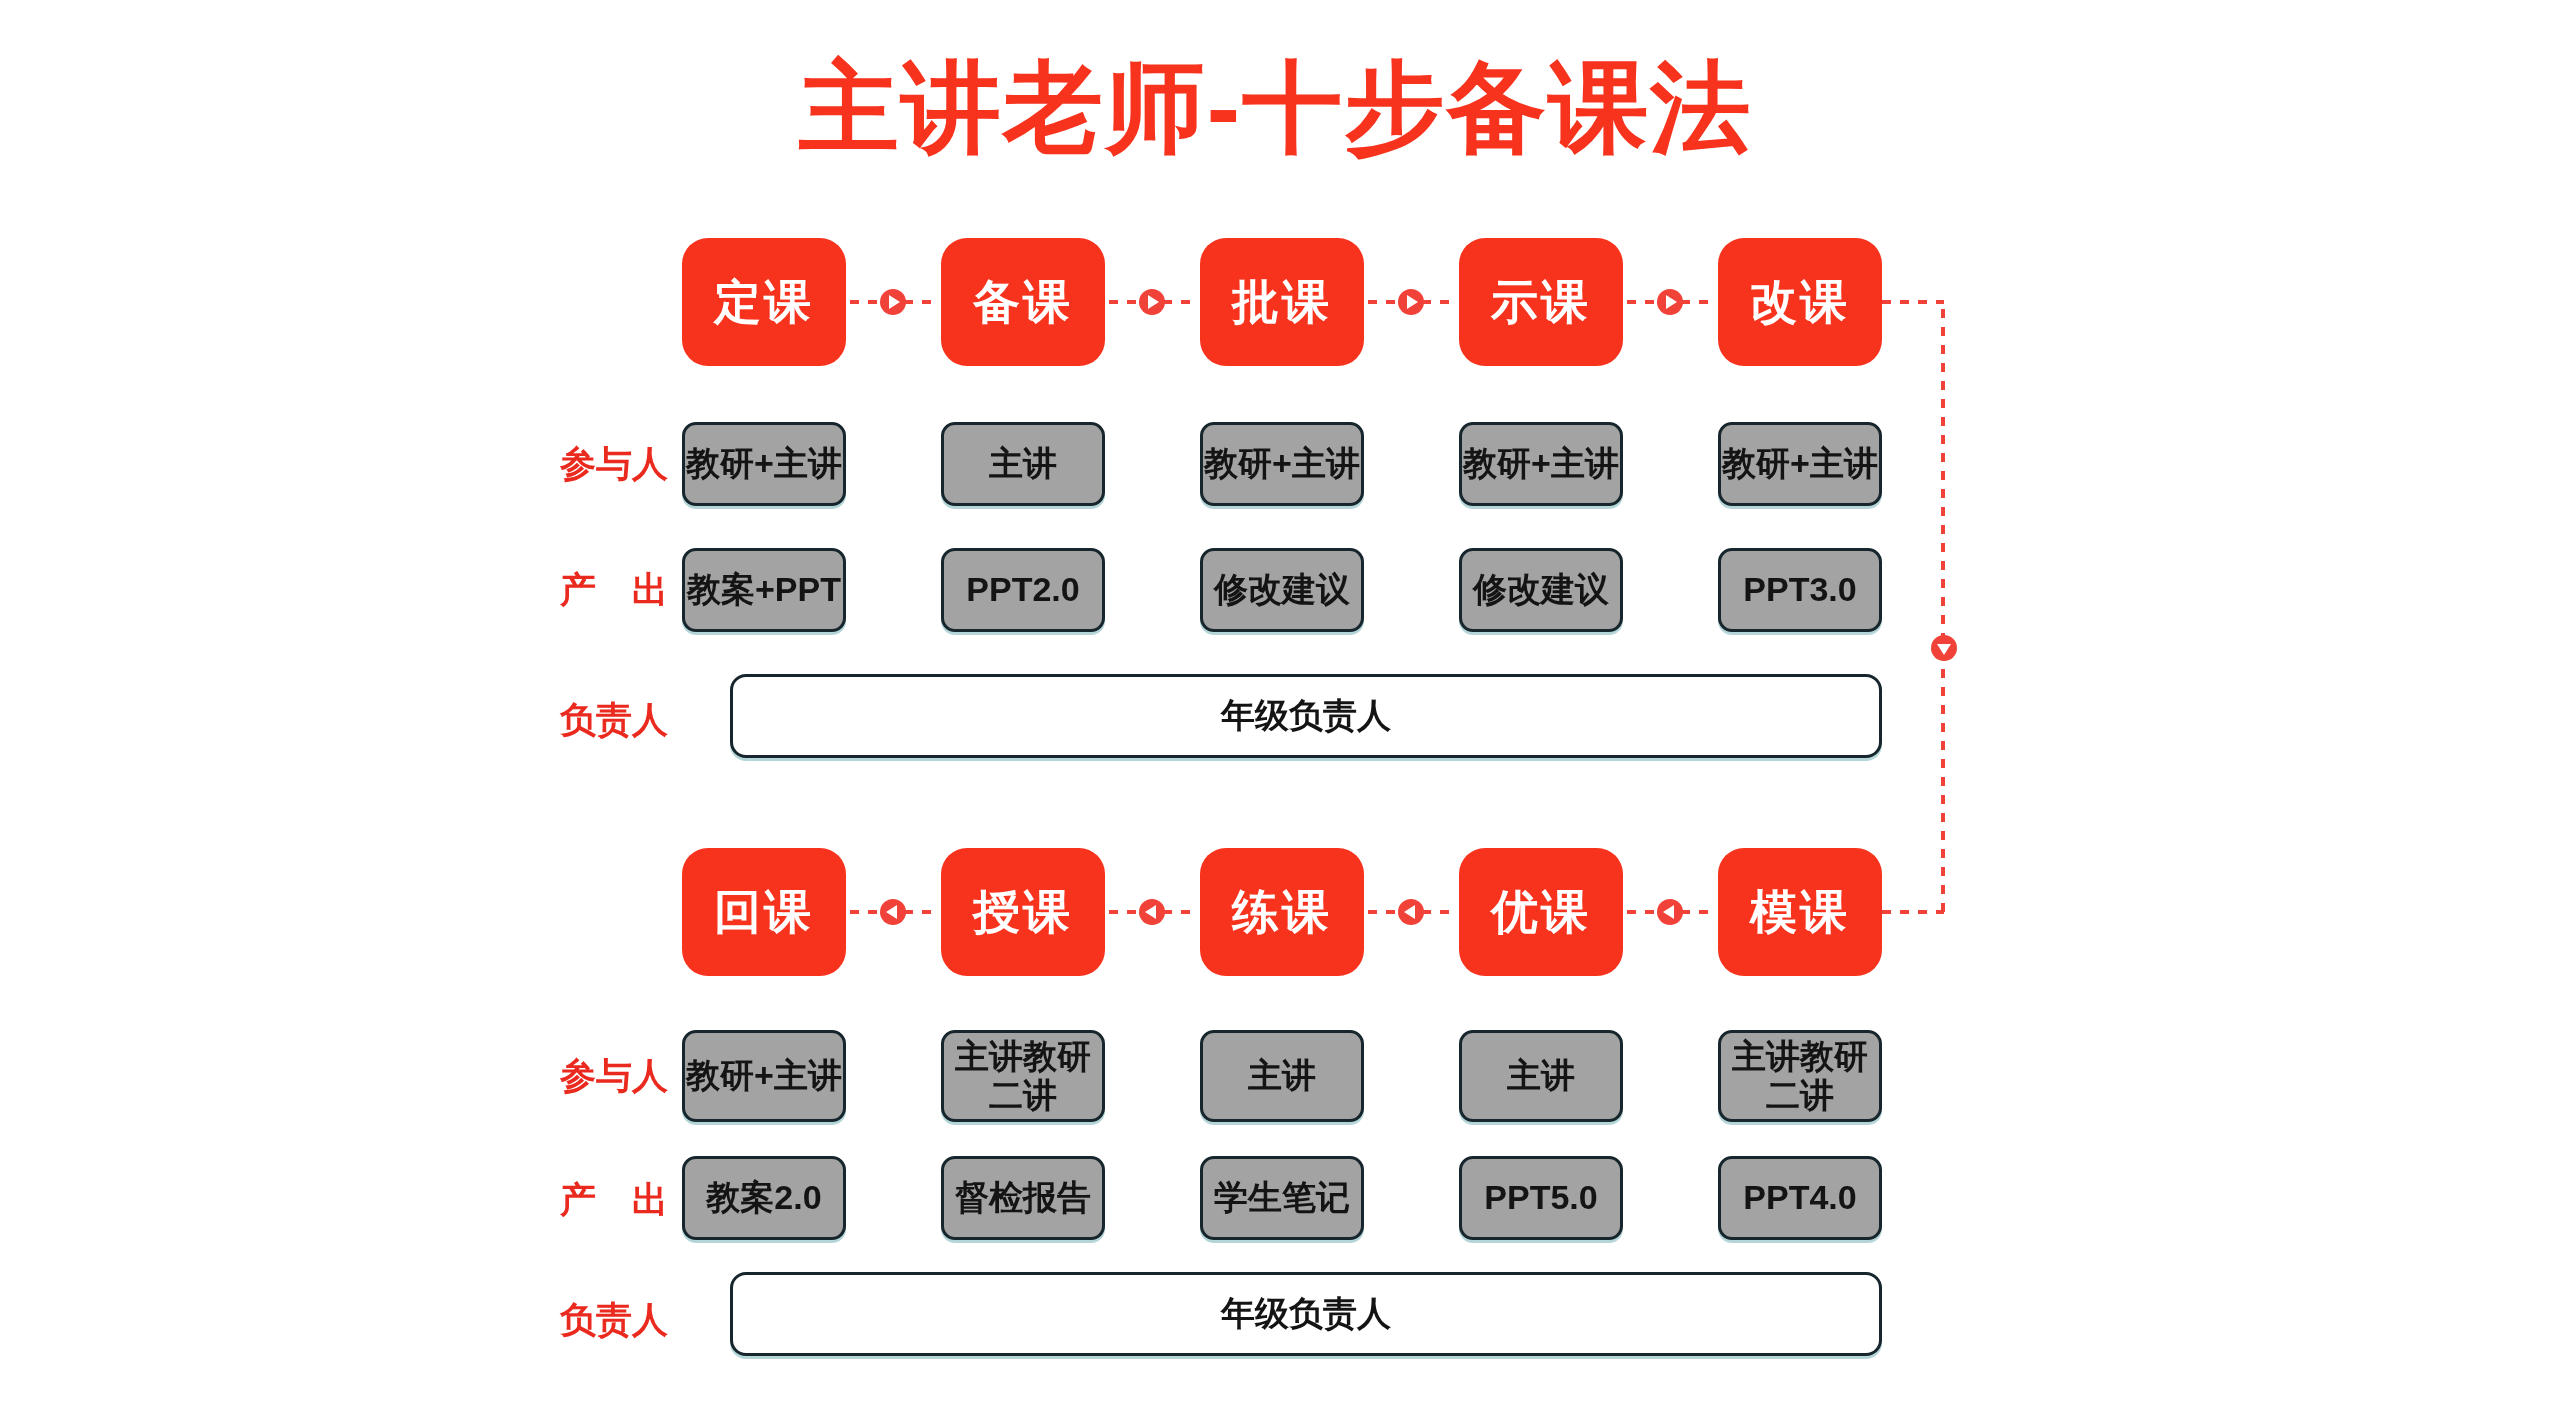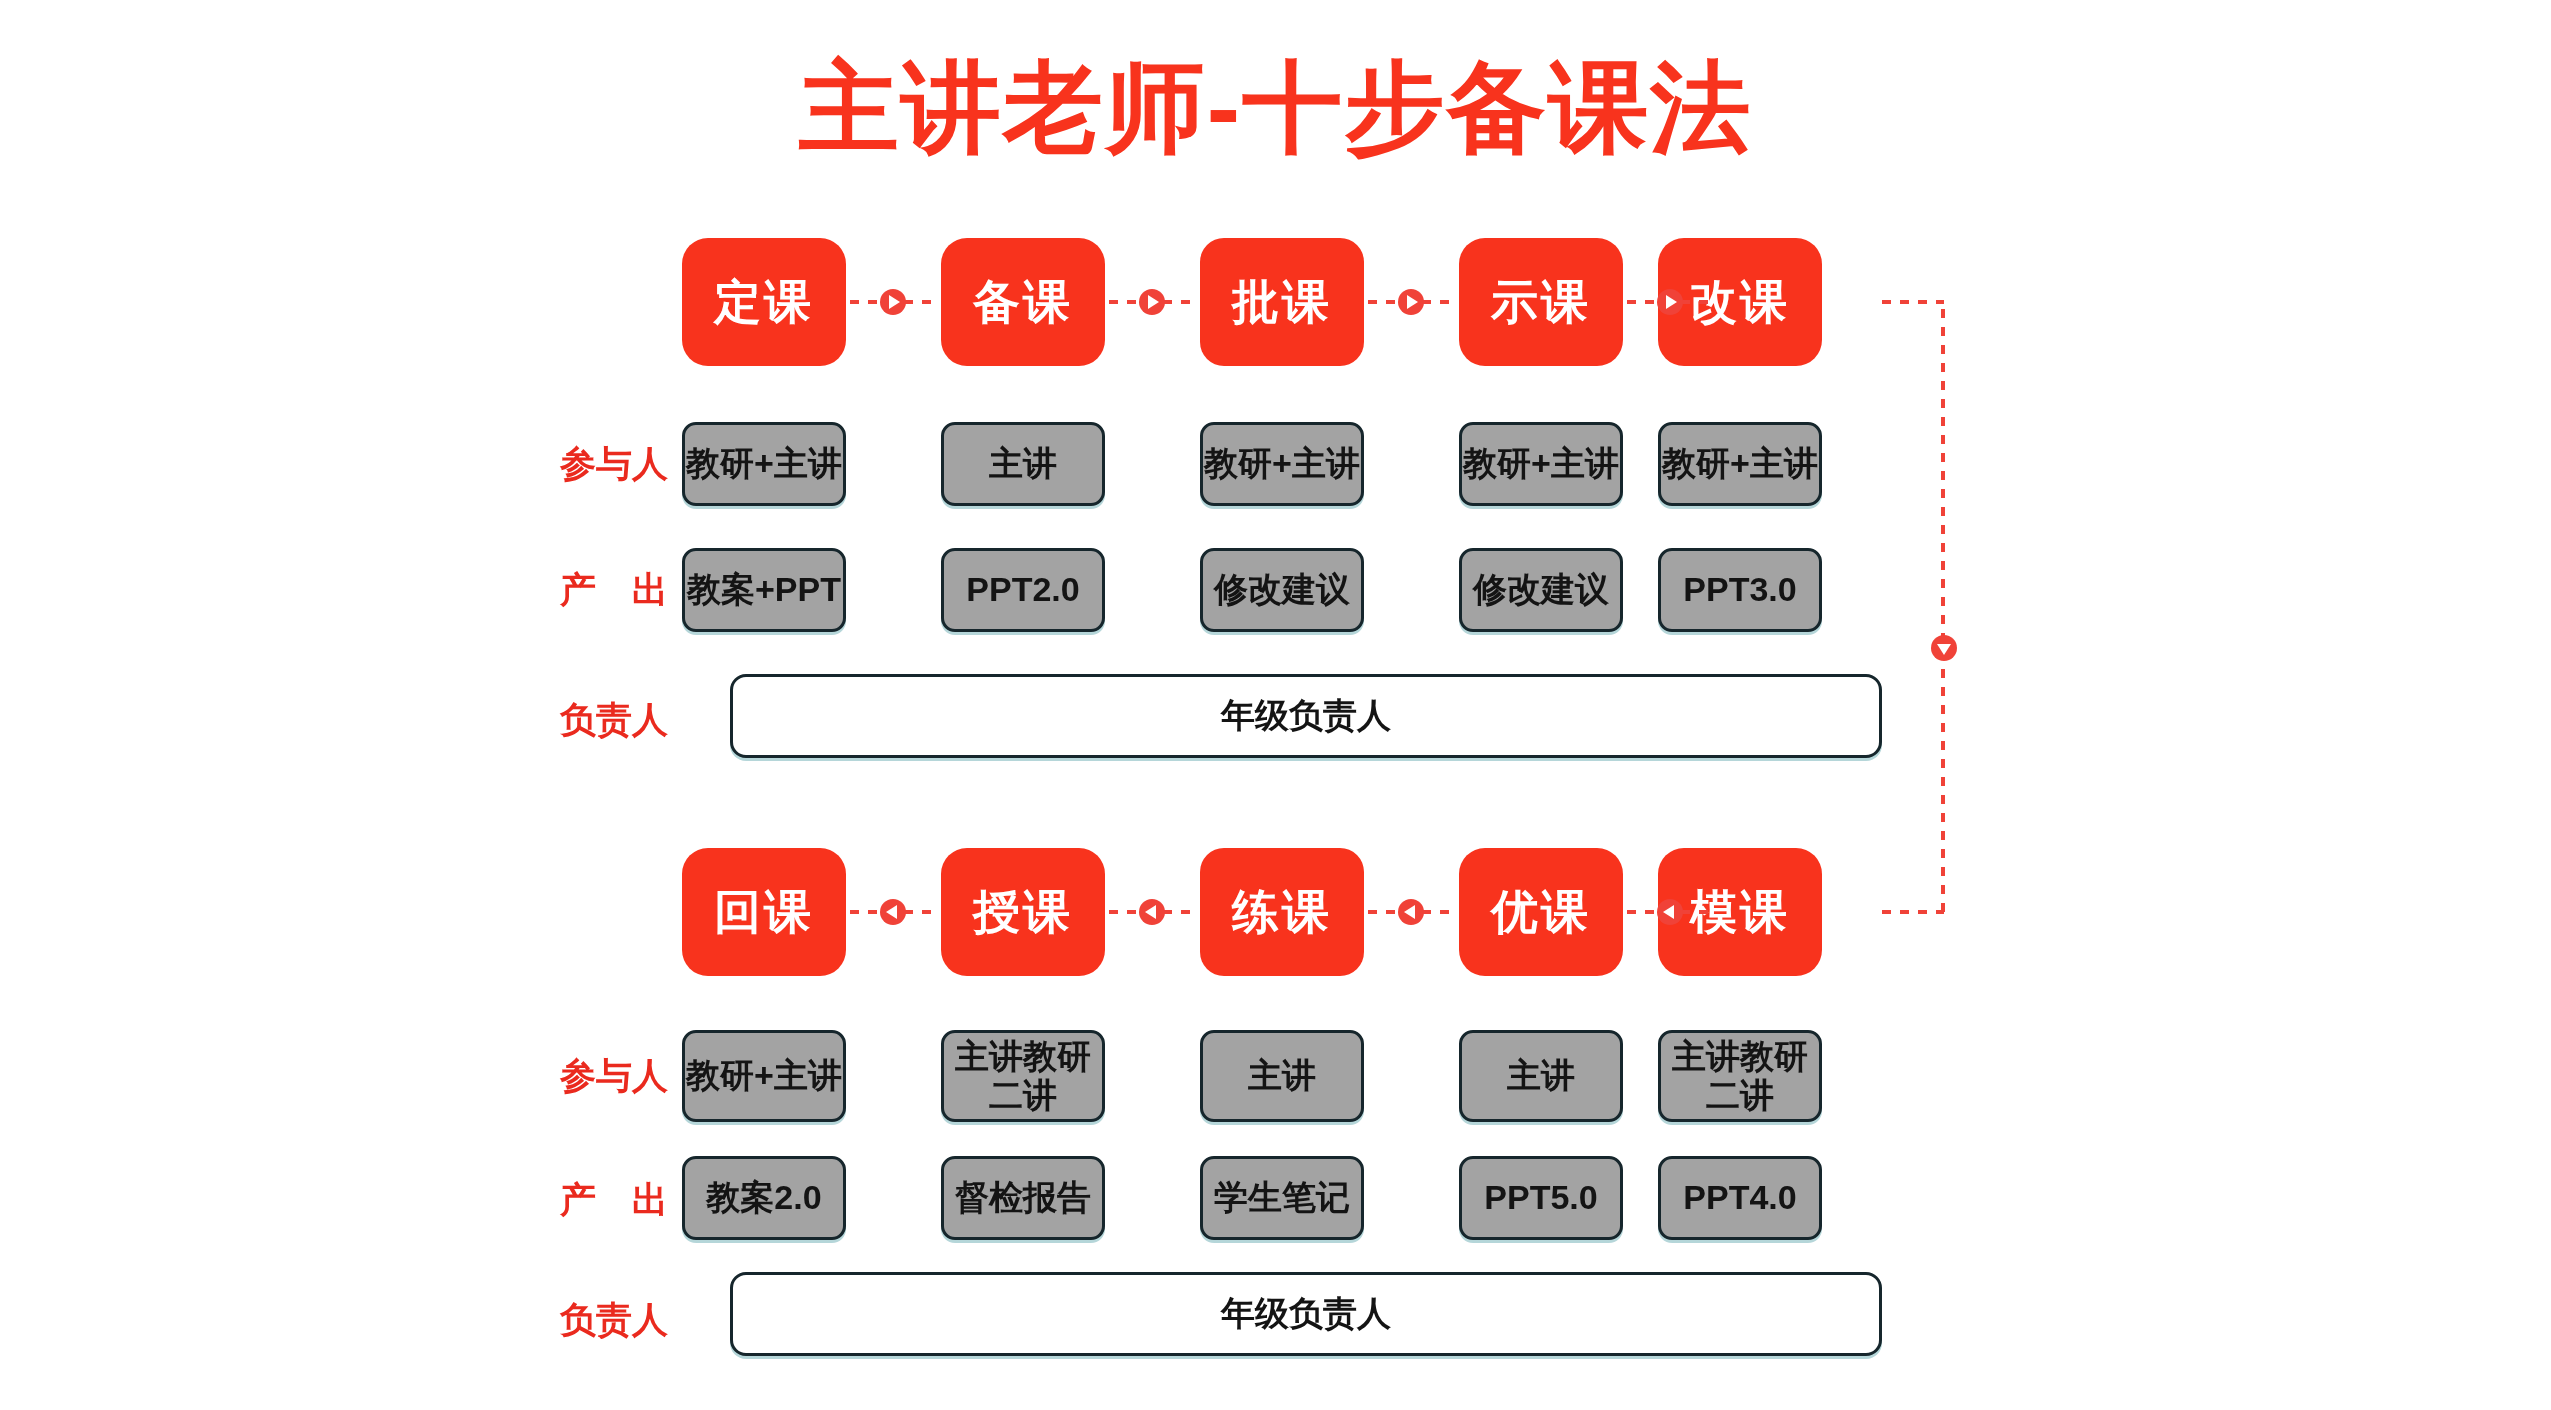--- a/index.html
+++ b/index.html
@@ -21,21 +21,21 @@
   
   .band{position:absolute;left:682px;width:1200px;padding-left:48px;}
 
   .stage-row{height:128px;}
   .stage{
     position:absolute;top:0;width:164px;height:128px;
     background:var(--red);border-radius:26px;
     display:flex;align-items:center;justify-content:center;
     color:#ffffff;font-size:47px;font-weight:700;letter-spacing:3px;
   }
-  .s1{left:0;}.s2{left:259px;}.s3{left:518px;border-radius:24px;}.s4{left:777px;}.s5{left:976px;}
+  .s1{left:0;}.s2{left:259px;}.s3{left:518px;}.s4{left:777px;}.s5{left:1036px;}
 
   .gap-line{
     position:absolute;top:62px;height:4px;width:87px;
     background:repeating-linear-gradient(90deg,var(--dash) 0 9px,transparent 9px 18px);
   }
   .g1{left:168px;}.g2{left:427px;}.g3{left:686px;}.g4{left:945px;}
 
   .marker{
     position:absolute;width:26px;height:26px;border-radius:50%;
     background:var(--dash);display:flex;align-items:center;justify-content:center;

